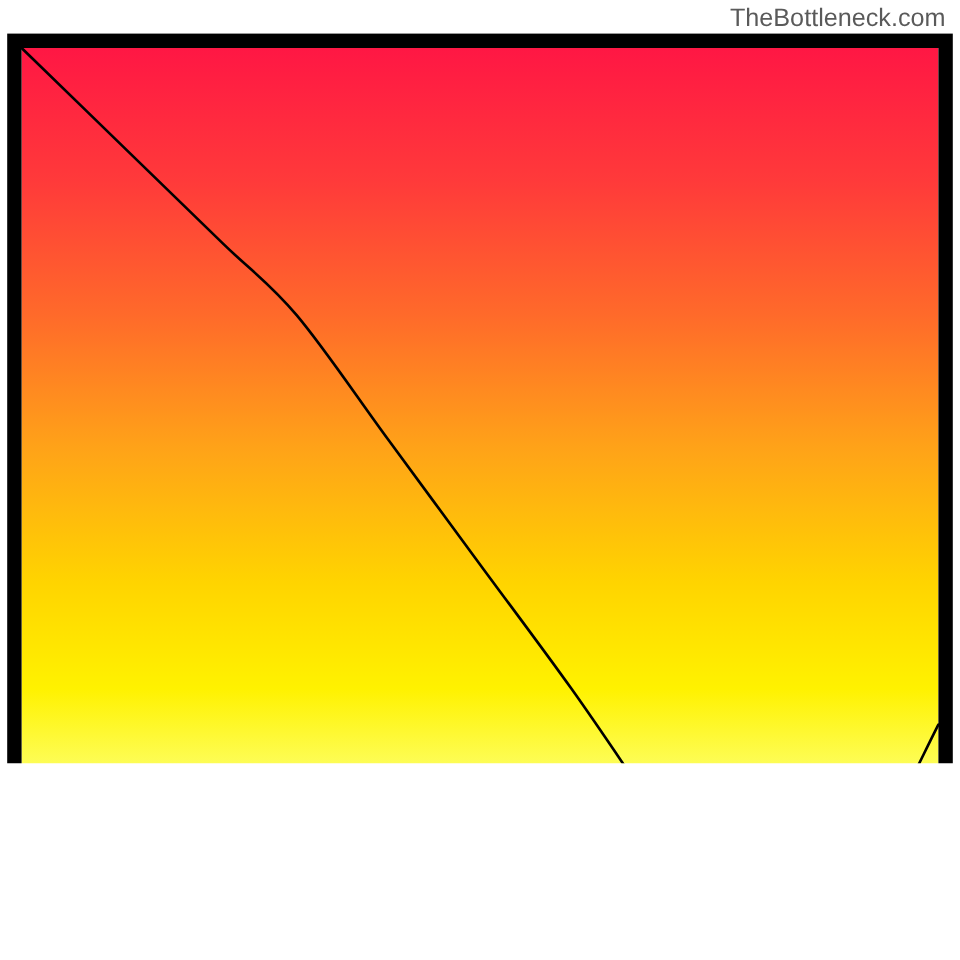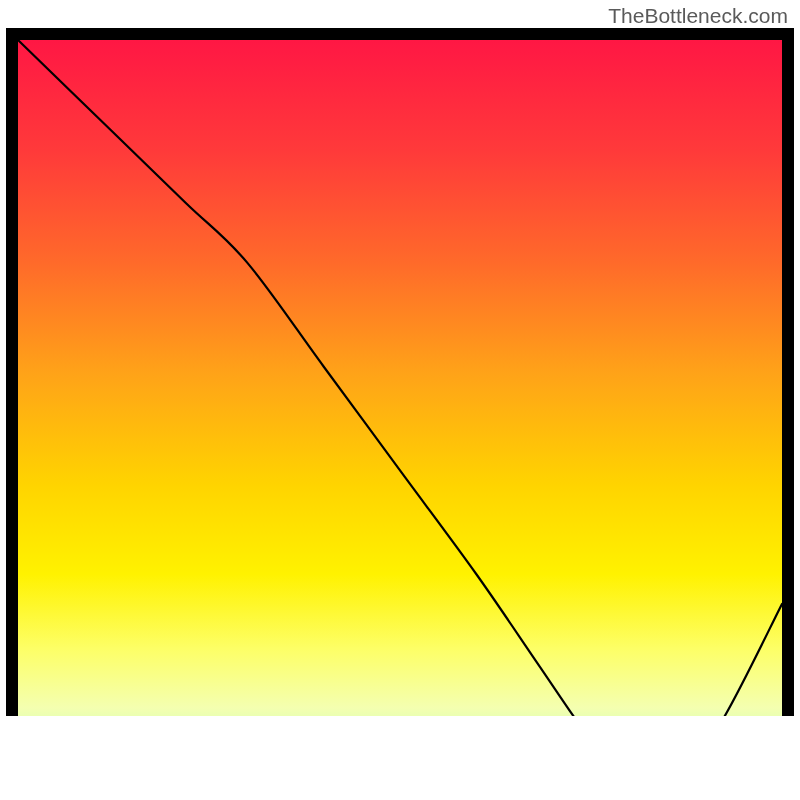--- a/index.html
+++ b/index.html
@@ -4,21 +4,21 @@
 <style>
   body {
     margin: 0;
     padding: 0;
     background: #ffffff;
     font-family: Arial, sans-serif;
   }
   .chart-container {
     position: relative;
     width: 800px;
-    height: 716px;
+    height: 636px;
   }
   .watermark {
     position: absolute;
     top: 4px;
     right: 12px;
     color: #5a5a5a;
     font-size: 21px;
     font-weight: 500;
     z-index: 10;
   }

